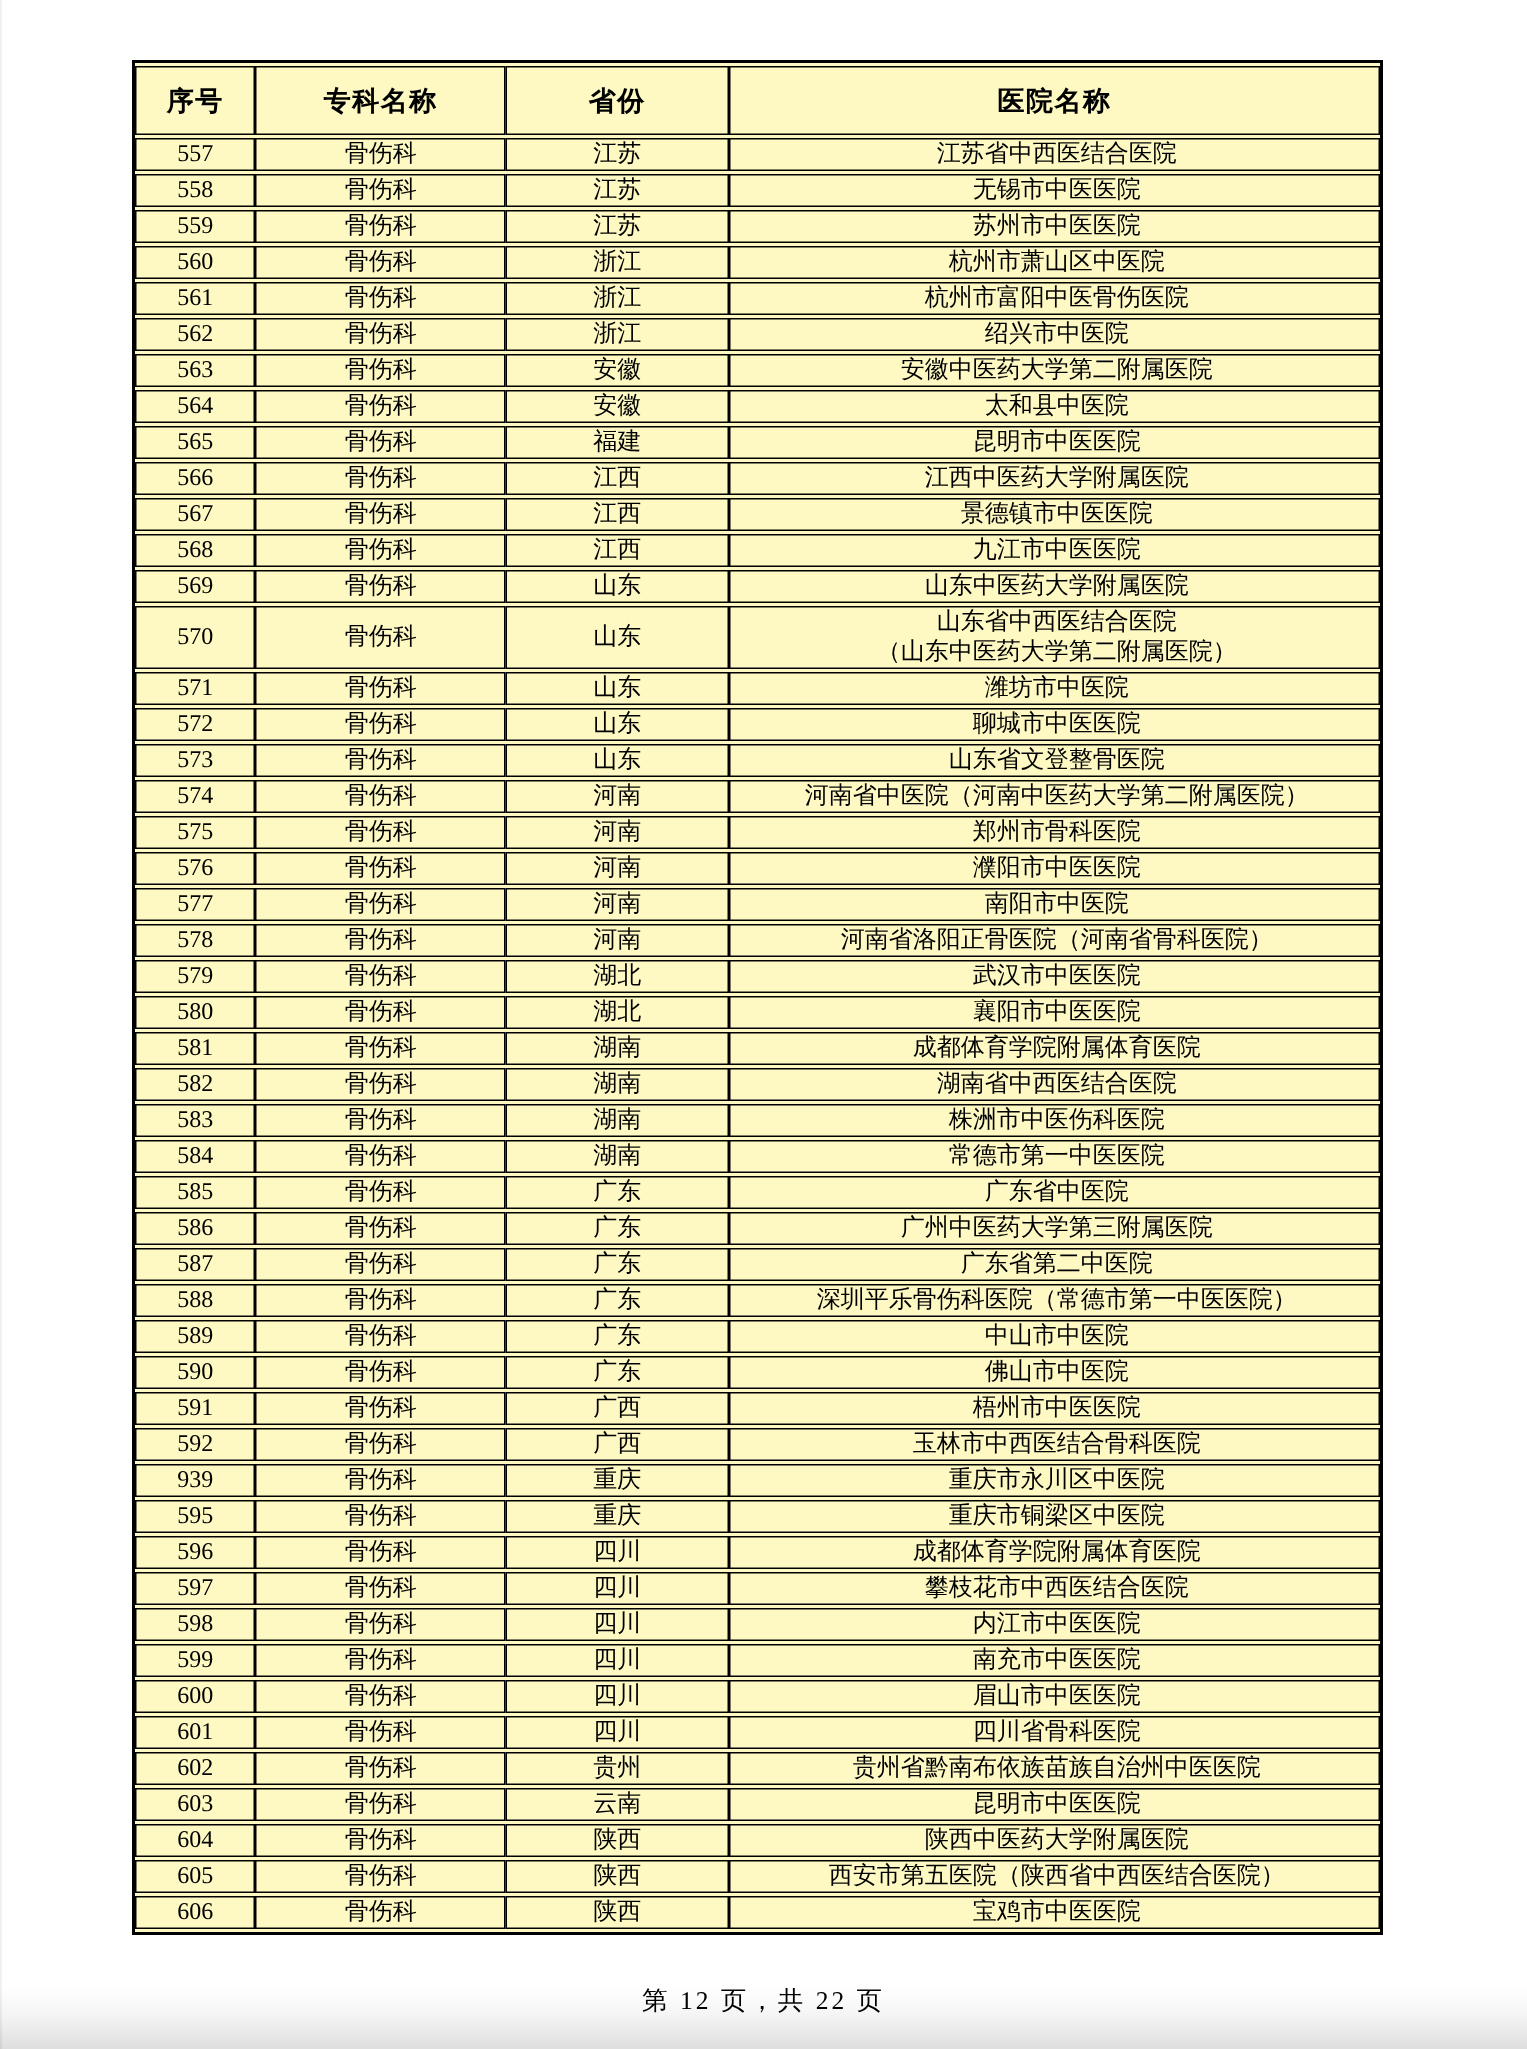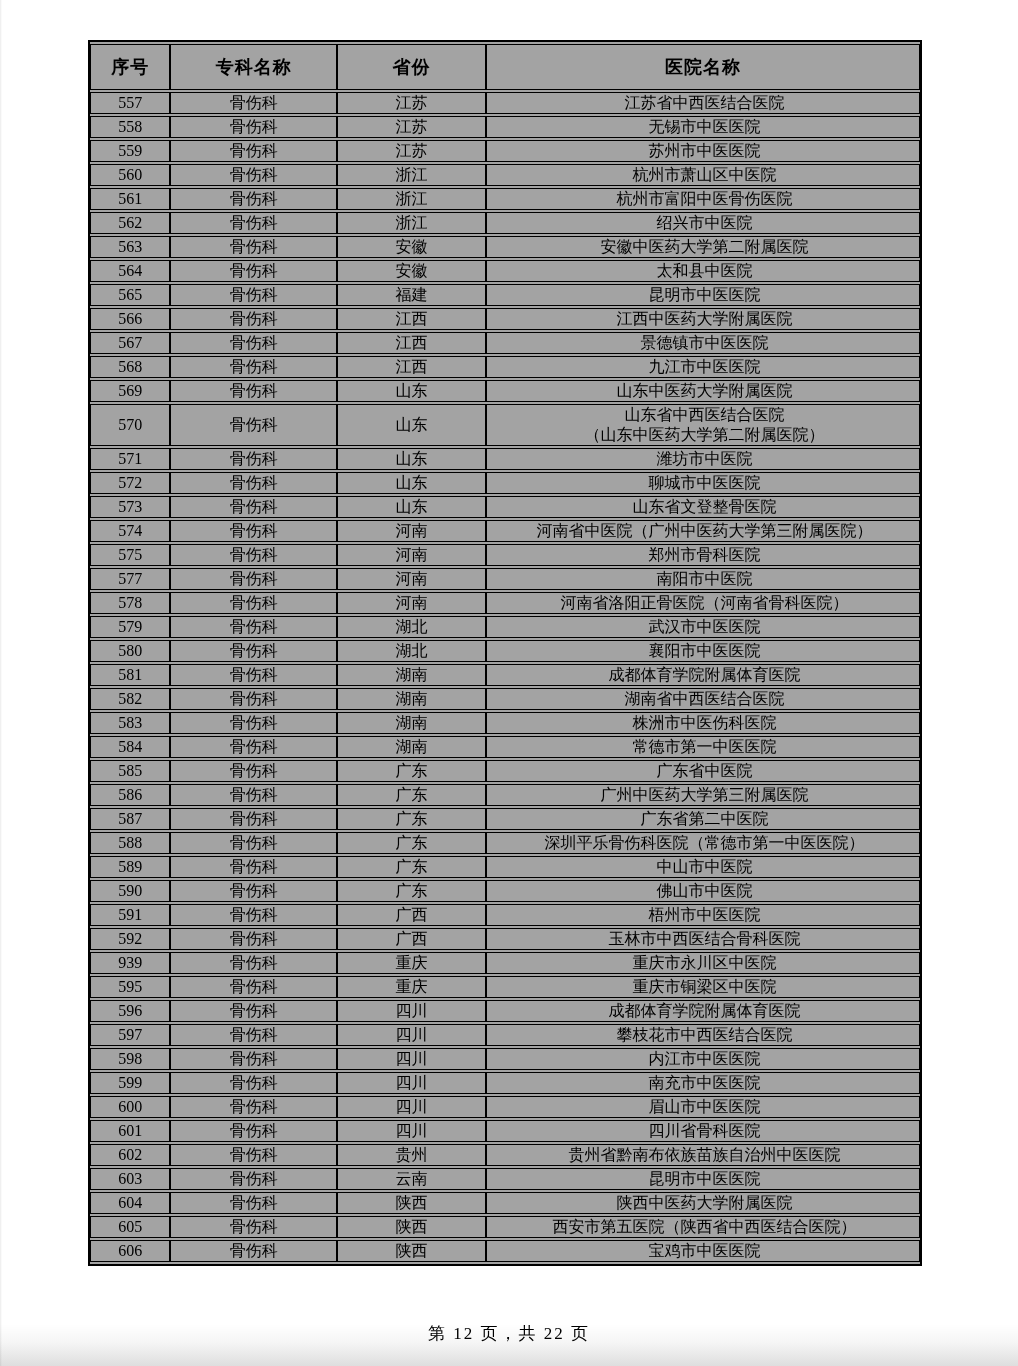--- a/index.html
+++ b/index.html
@@ -38,21 +38,21 @@
     left: 88px;
     top: 40px;
     width: 834px;
   }
   table.doc-table {
     border-collapse: separate;
     border-spacing: 0 2px;
     border: 2px solid #000000;
     width: 834px;
     table-layout: fixed;
-    background: #a3a3a3;
+    background: #fef9c3;
   }
   table.doc-table col.c-no       { width: 80px;  }
   table.doc-table col.c-spec     { width: 166px; }
   table.doc-table col.c-prov     { width: 148px; }
   table.doc-table col.c-hospital { width: 432px; }
   table.doc-table th {
     border: 1px solid #000000;
     height: 44px;
     font-size: 18px;
     font-weight: bold;
@@ -207,27 +207,33 @@
         <tr>
     <td class="cell-no">573</td>
     <td class="cell-spec">骨伤科</td>
     <td class="cell-prov">山东</td>
     <td class="cell-hospital">山东省文登整骨医院</td>
   </tr>
         <tr>
     <td class="cell-no">574</td>
     <td class="cell-spec">骨伤科</td>
     <td class="cell-prov">河南</td>
-    <td class="cell-hospital">河南省中医院（广州中医药大学第三附属医院）</td>
+    <td class="cell-hospital">河南省中医院（河南中医药大学第二附属医院）</td>
   </tr>
         <tr>
     <td class="cell-no">575</td>
     <td class="cell-spec">骨伤科</td>
     <td class="cell-prov">河南</td>
     <td class="cell-hospital">郑州市骨科医院</td>
+  </tr>
+        <tr>
+    <td class="cell-no">576</td>
+    <td class="cell-spec">骨伤科</td>
+    <td class="cell-prov">河南</td>
+    <td class="cell-hospital">濮阳市中医医院</td>
   </tr>
         <tr>
     <td class="cell-no">577</td>
     <td class="cell-spec">骨伤科</td>
     <td class="cell-prov">河南</td>
     <td class="cell-hospital">南阳市中医院</td>
   </tr>
         <tr>
     <td class="cell-no">578</td>
     <td class="cell-spec">骨伤科</td>

